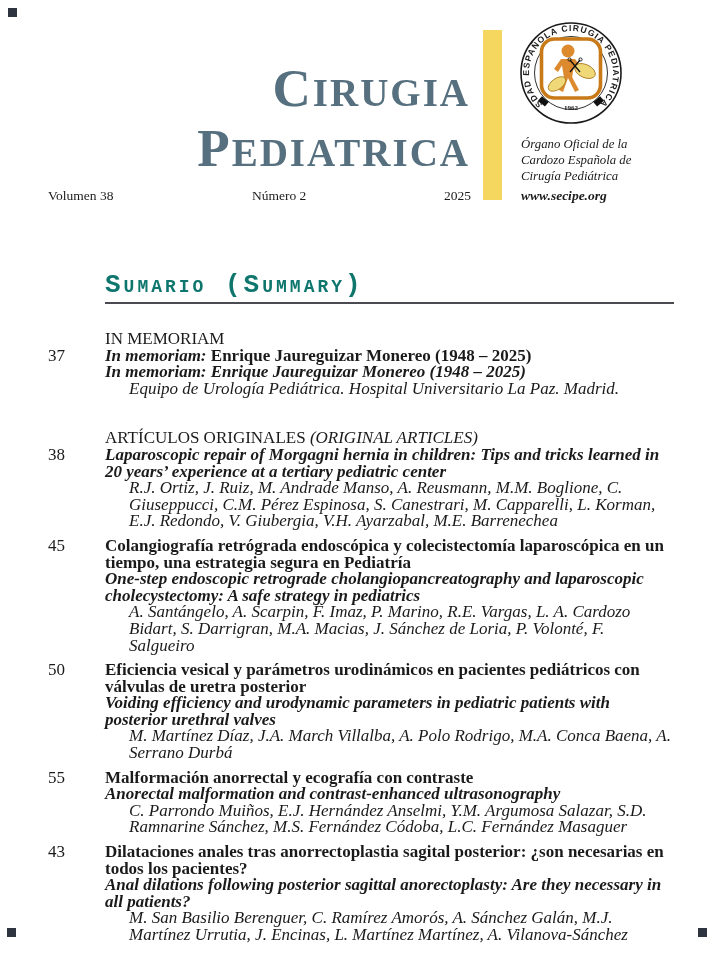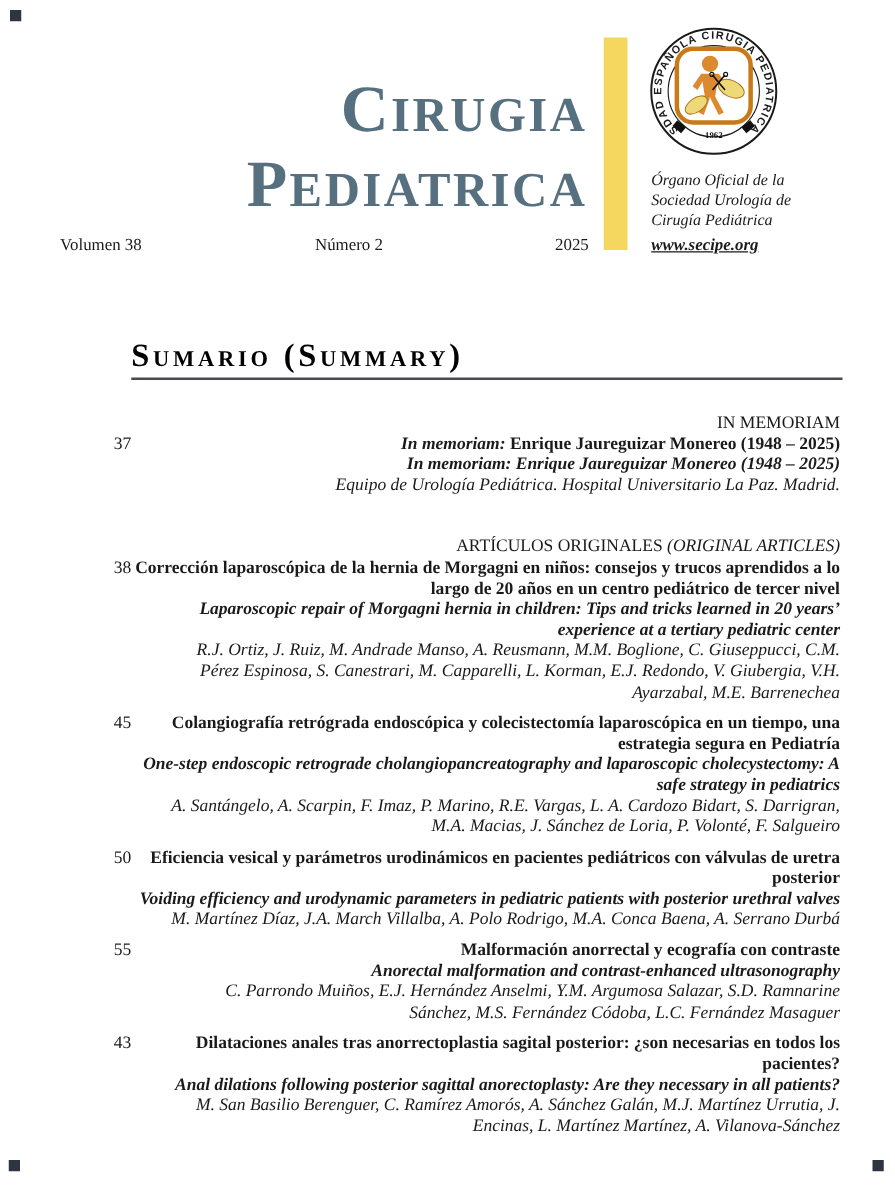--- a/index.html
+++ b/index.html
@@ -26,36 +26,36 @@
   .accent-bar{position:absolute;left:483px;top:30px;width:19px;height:170px;background:#F5D75F;}
 
   .seal{position:absolute;left:519px;top:21px;width:104px;height:104px;}
 
   .organ-text{
     position:absolute;left:521px;top:136px;width:180px;
     font-style:italic;font-size:12.8px;line-height:16px;color:#1a1a1a;
   }
   .website{
     position:absolute;left:521px;top:188px;
-    font-style:italic;font-weight:700;font-size:13.5px;color:#1a1a1a;text-decoration:underline;
+    font-style:italic;font-weight:700;font-size:13.5px;color:#1a1a1a;
   }
 
   .vol-row span{position:absolute;top:188px;font-size:13.5px;color:#1a1a1a;}
   .vol{left:48px;} .num{left:252px;} .yr{left:444px;}
 
   
   .summary-heading{
     position:absolute;left:105px;top:272px;
-    color:#000000;font-weight:700;font-size:26px;letter-spacing:3px;
-    font-variant:small-caps;line-height:1;
+    color:#0f766e;font-weight:700;font-size:26px;letter-spacing:3px;
+    font-variant:small-caps;line-height:1;font-family:Liberation Mono, monospace;
   }
   .summary-underline{position:absolute;left:105px;top:302px;width:569px;height:2px;background:#4a4a52;}
 
   
-  .toc{position:absolute;left:48px;top:331px;width:624px;font-size:14px;line-height:16.6px;text-align:right;}
+  .toc{position:absolute;left:48px;top:331px;width:624px;font-size:17px;line-height:16.6px;}
   .toc-heading{margin:0 0 0 57px;}
   .toc-heading .it{font-style:italic;}
   .toc-heading.second{margin-top:33px;}
   .toc-entry{display:flex;margin-bottom:8px;}
   .page-col{width:57px;flex:0 0 57px;}
   .entry-col{width:567px;flex:0 0 567px;}
   .t-es{font-weight:700;}
   .t-en{font-weight:700;font-style:italic;}
   .t-au{font-style:italic;margin-left:24px;}
   .bi{font-weight:700;font-style:italic;}
@@ -102,21 +102,21 @@
     <line x1="51" y1="39" x2="61" y2="51" stroke="#111111" stroke-width="1.3"></line>
     <line x1="61" y1="39" x2="51" y2="51" stroke="#111111" stroke-width="1.3"></line>
     <circle cx="50.5" cy="38.5" r="1.6" fill="none" stroke="#111111" stroke-width="0.9"></circle>
     <circle cx="61.5" cy="38.5" r="1.6" fill="none" stroke="#111111" stroke-width="0.9"></circle>
     <text x="52" y="89" font-size="7" font-family="Liberation Serif, serif" font-weight="bold" text-anchor="middle" fill="#111111">1962</text>
   </svg>
 </div>
 
 <div class="organ-text">
   <div>Órgano Oficial de la</div>
-  <div>Sociedad Urología de</div>
+  <div>Cardozo Española de</div>
   <div>Cirugía Pediátrica</div>
 </div>
 
 <div class="website">www.secipe.org</div>
 
 <div class="vol-row">
   <span class="vol">Volumen 38</span>
   <span class="num">Número 2</span>
   <span class="yr">2025</span>
 </div>
@@ -135,21 +135,20 @@
       <div class="t-en">In memoriam: Enrique Jaureguizar Monereo (1948 – 2025)</div>
       <div class="t-au">Equipo de Urología Pediátrica. Hospital Universitario La Paz. Madrid.</div>
     </div>
   </div>
 
   <div class="toc-heading second"><span>ARTÍCULOS ORIGINALES </span><span class="it">(ORIGINAL ARTICLES)</span></div>
 
   <div class="toc-entry">
     <div class="page-col">38</div>
     <div class="entry-col">
-      <div class="t-es">Corrección laparoscópica de la hernia de Morgagni en niños: consejos y trucos aprendidos a lo largo de 20 años en un centro pediátrico de tercer nivel</div>
       <div class="t-en">Laparoscopic repair of Morgagni hernia in children: Tips and tricks learned in 20 years’ experience at a tertiary pediatric center</div>
       <div class="t-au">R.J. Ortiz, J. Ruiz, M. Andrade Manso, A. Reusmann, M.M. Boglione, C. Giuseppucci, C.M. Pérez Espinosa, S. Canestrari, M. Capparelli, L. Korman, E.J. Redondo, V. Giubergia, V.H. Ayarzabal, M.E. Barrenechea</div>
     </div>
   </div>
 
   <div class="toc-entry">
     <div class="page-col">45</div>
     <div class="entry-col">
       <div class="t-es">Colangiografía retrógrada endoscópica y colecistectomía laparoscópica en un tiempo, una estrategia segura en Pediatría</div>
       <div class="t-en">One-step endoscopic retrograde cholangiopancreatography and laparoscopic cholecystectomy: A safe strategy in pediatrics</div>

